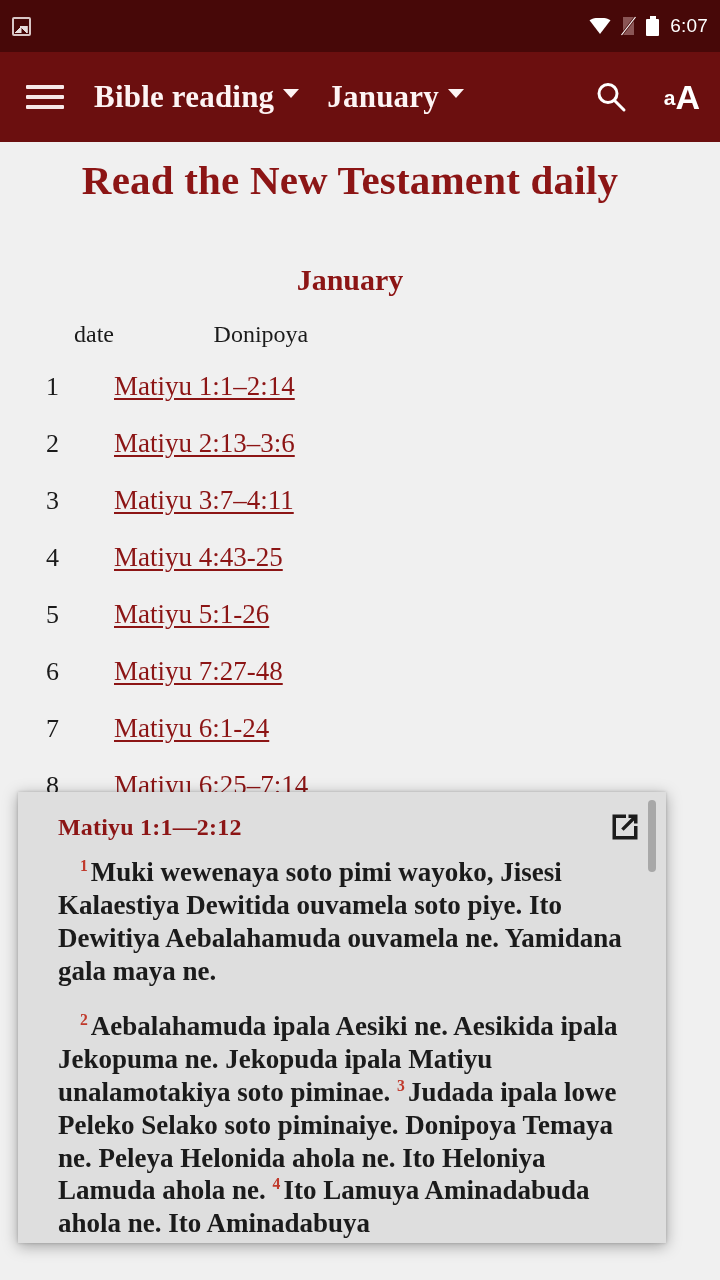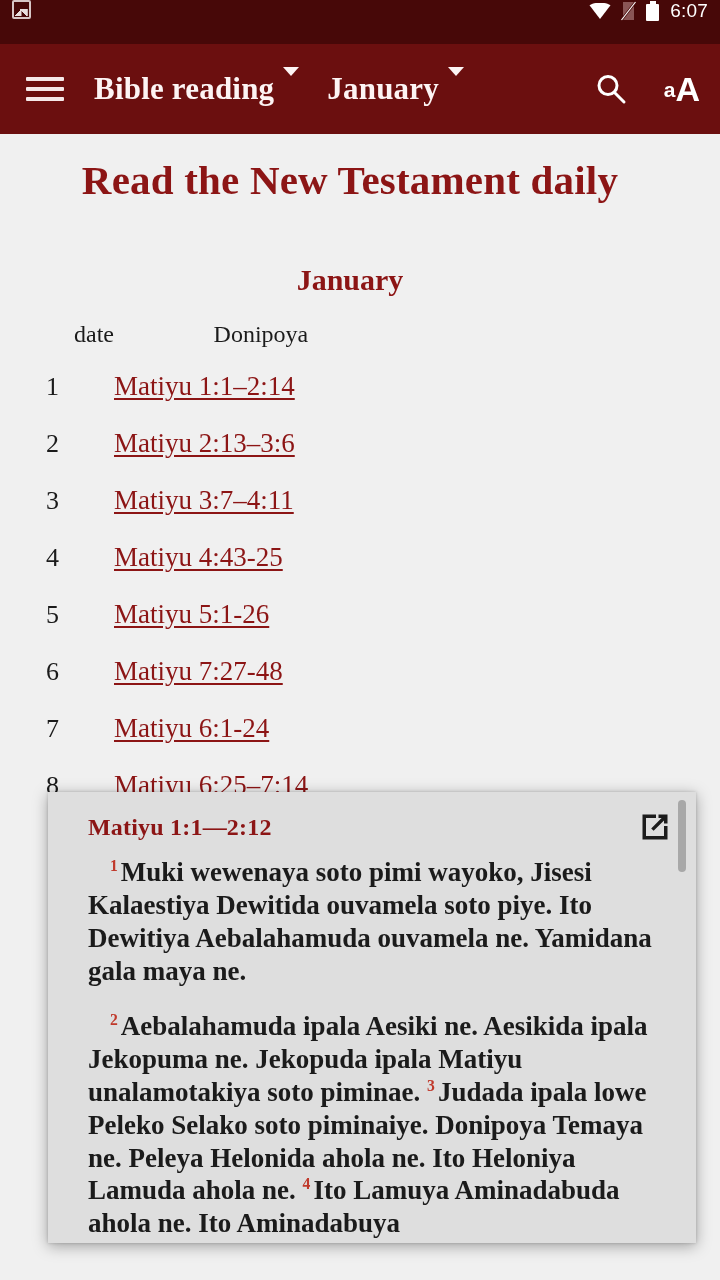--- a/index.html
+++ b/index.html
@@ -11,24 +11,24 @@
   }
 
   body {
     font-family: "Liberation Serif", "DejaVu Serif", serif;
     background: #f0f0f0;
     position: relative;
   }
 
   
   #status-bar {
-    height: 44px;
+    height: 52px;
     background: #470808;
     display: flex;
-    align-items: flex-start;
+    align-items: center;
     padding: 0 12px;
     color: #ffffff;
   }
   #status-left { display: flex; align-items: center; gap: 8px; }
   #status-right {
     margin-left: auto;
     display: flex;
     align-items: center;
     gap: 9px;
   }
@@ -82,21 +82,21 @@
     width: 40px; height: 30px;
     display: flex; flex-direction: column; justify-content: space-between;
     padding: 3px 0;
     cursor: pointer;
   }
   #hamburger-button span {
     display: block; height: 4px; width: 38px; background: #f6e9e9; border-radius: 1px;
   }
   .bar-menu {
     display: flex;
-    align-items: flex-start;
+    align-items: center;
     gap: 9px;
     cursor: pointer;
   }
   #bible-reading-menu { margin-left: 28px; }
   #january-menu { margin-left: 28px; }
   .bar-menu .label {
     font-size: 31px;
     font-weight: bold;
     color: #fdf4f4;
     letter-spacing: 0.2px;
@@ -175,21 +175,21 @@
   #reading-table a.scripture-link {
     color: #8c1515;
     text-decoration: underline;
     text-underline-offset: 3px;
     font-size: 27px;
   }
 
   
   #reading-popup {
     position: absolute;
-    left: 48px;
+    left: 18px;
     top: 792px;
     width: 648px;
     height: 451px;
     background: #dedede;
     box-shadow: 0 3px 14px rgba(0,0,0,0.34), 0 0 3px rgba(0,0,0,0.18);
     overflow: hidden;
     z-index: 10;
   }
   #popup-header {
     display: flex;

